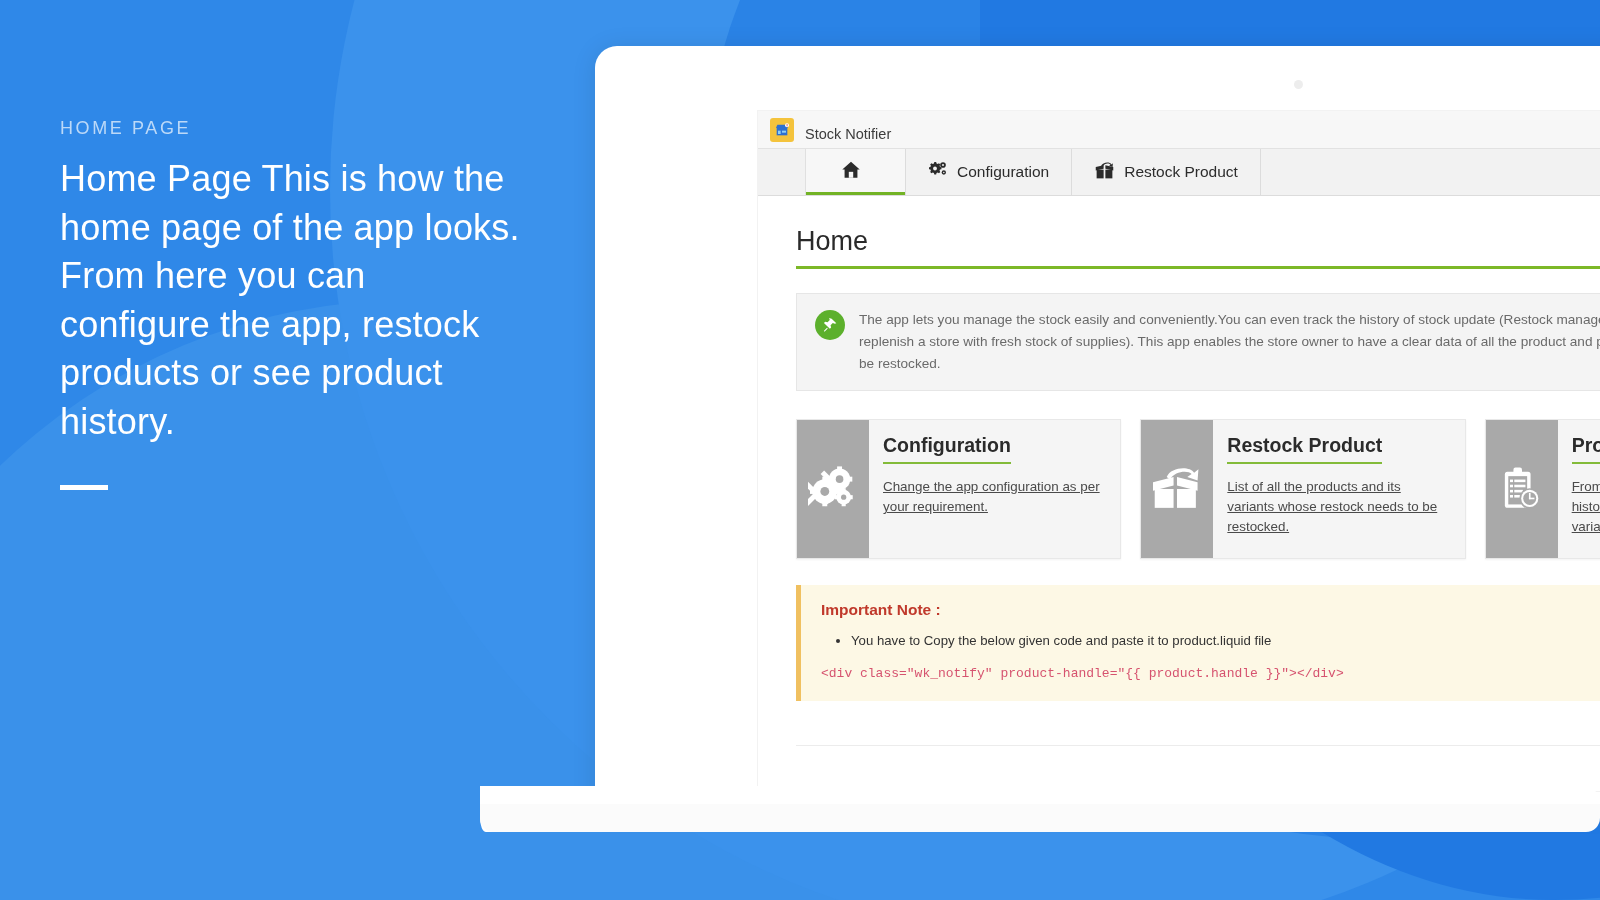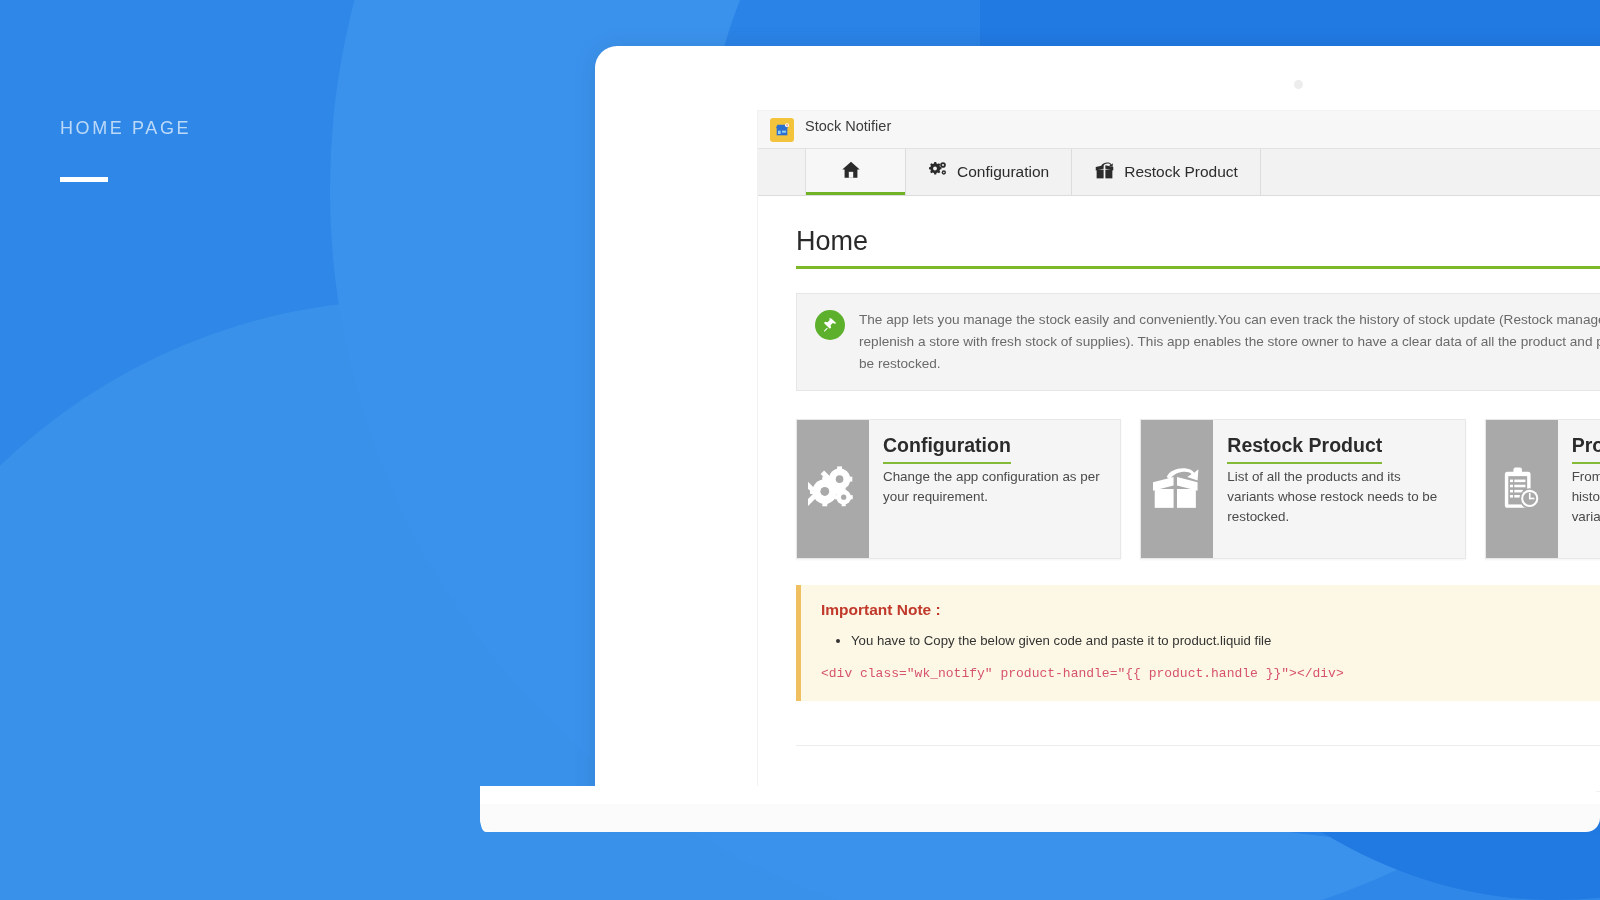--- a/index.html
+++ b/index.html
@@ -109,21 +109,21 @@
   }
 
   
   .appbar {
     height: 38px;
     background: #f7f7f7;
     border-bottom: 1px solid #e2e2e2;
     display: flex; align-items: center;
     padding: 0 22px 0 12px;
   }
-  .brand { display: flex; align-items: flex-start; gap: 11px; }
+  .brand { display: flex; align-items: flex-end; gap: 11px; }
   .brand-logo {
     width: 24px; height: 24px;
     background: #f4c33c;
     border-radius: 3px;
     display: flex; align-items: center; justify-content: center;
   }
   .brand-name {
     font-size: 14.5px; color: #3c3c3c; font-weight: 400;
   }
 
@@ -212,24 +212,25 @@
   .card-body { padding: 14px 16px 14px 14px; }
   .card-title {
     font-size: 19.5px;
     color: #2b2b2b;
     font-weight: 700;
     padding-bottom: 5px;
     border-bottom: 2px solid #83bb39;
     display: inline-block;
   }
   .card-desc {
-    margin-top: 3px;
+    margin-top: 13px;
     font-size: 13.4px;
     line-height: 1.5;
     color: #4a4a4a;
+    text-decoration: underline;
   }
 
   
   .note {
     margin-top: 26px;
     background: #fdf8e5;
     border-left: 5px solid #f0c060;
     padding: 16px 20px 20px 20px;
   }
   .note-title {
@@ -262,20 +263,21 @@
 
 <div class="bg-wrap">
   <div class="blob-a"></div>
   <div class="blob-b"></div>
   <div class="blob-c"></div>
   <div class="blob-d"></div>
 </div>
 
 <div class="left-col">
   <div class="eyebrow">HOME PAGE</div>
+  <div class="headline">Home Page This is how the home page of the app looks. From here you can configure the app, restock products or see product history.</div>
   <div class="rule"></div>
 </div>
 
 <div class="laptop">
   <div class="lid">
     <div class="webcam"></div>
 
     <div class="screen">
 
       <div class="appbar">

